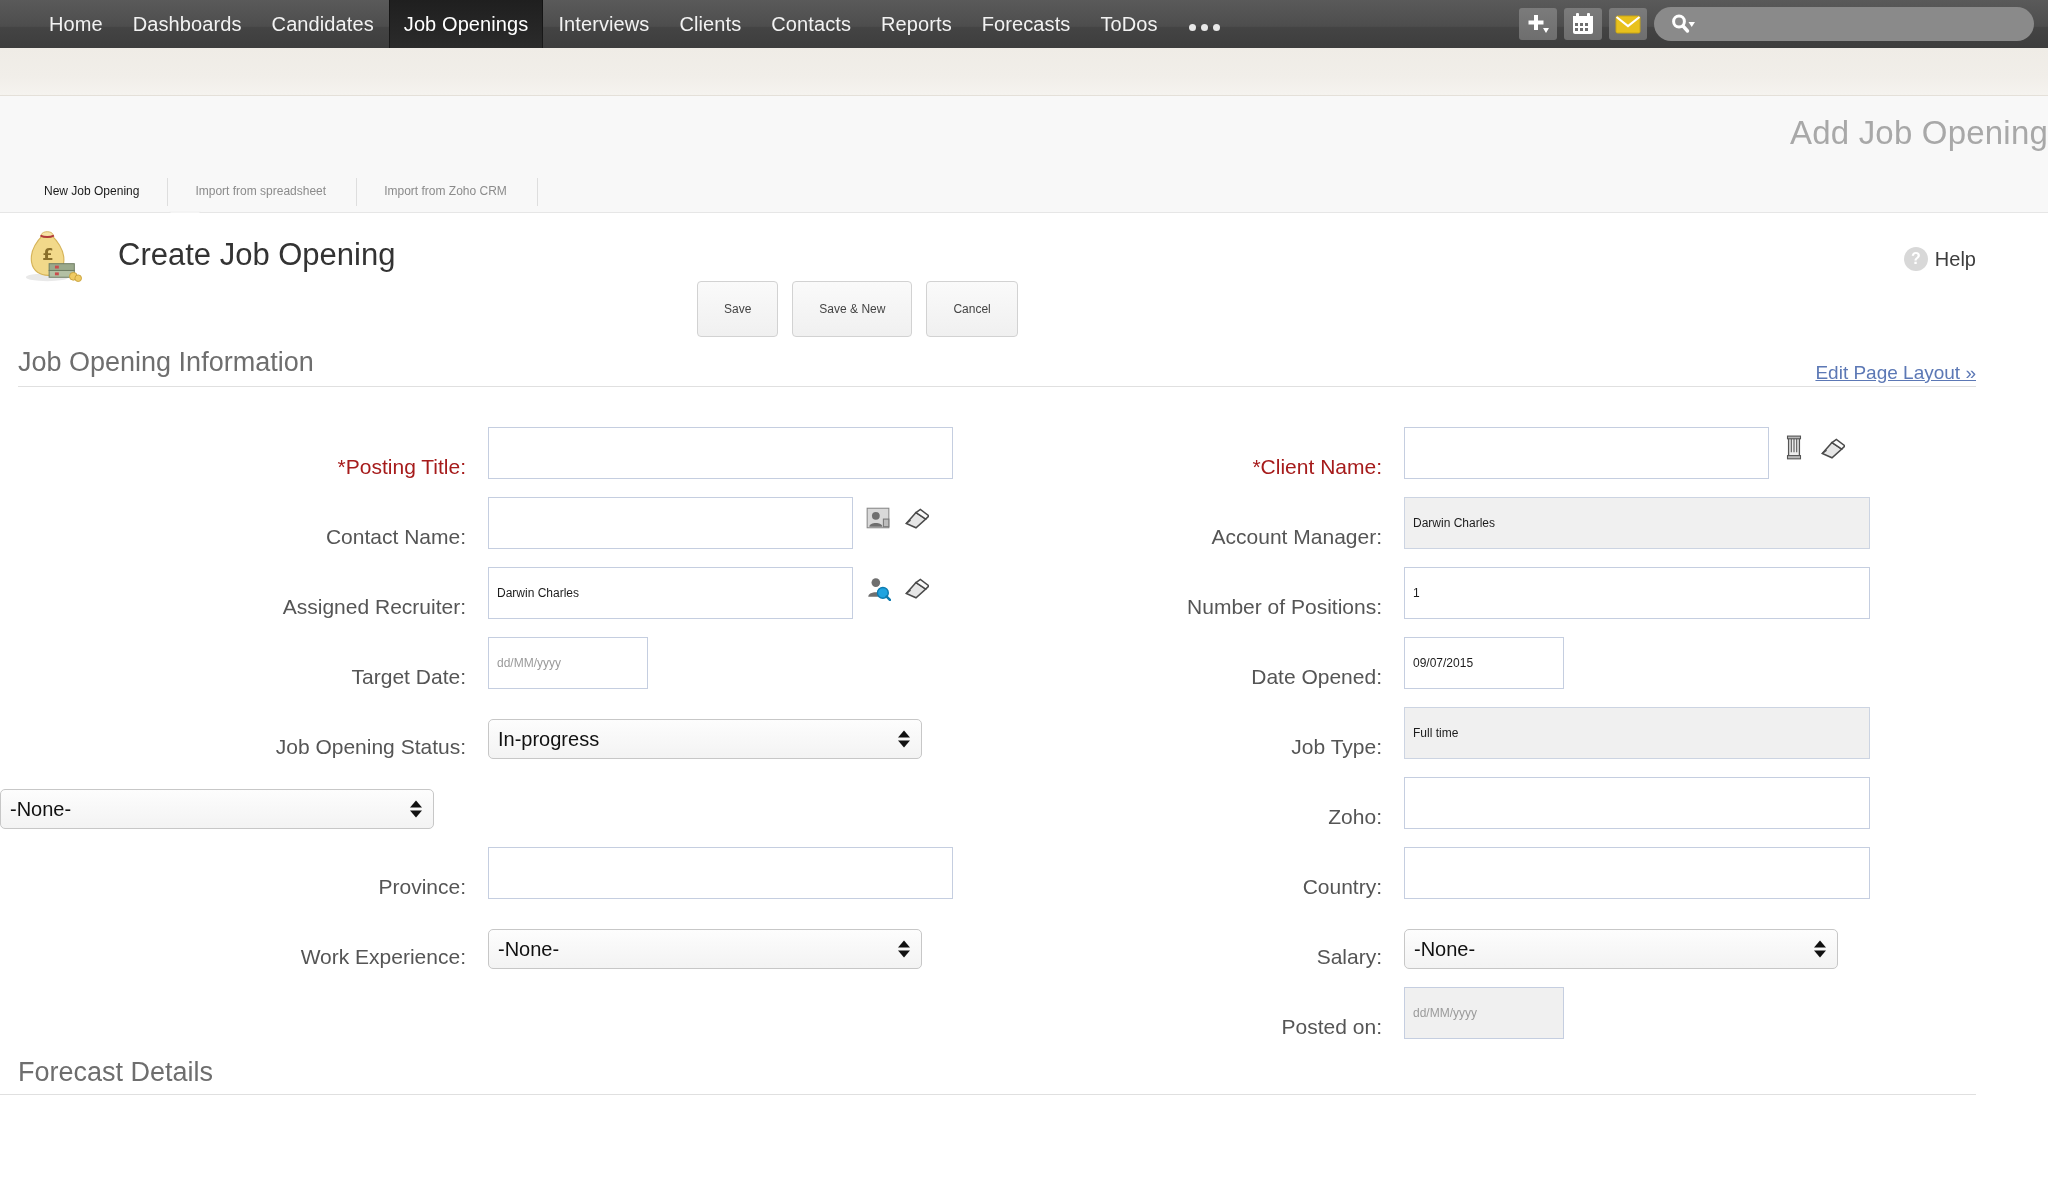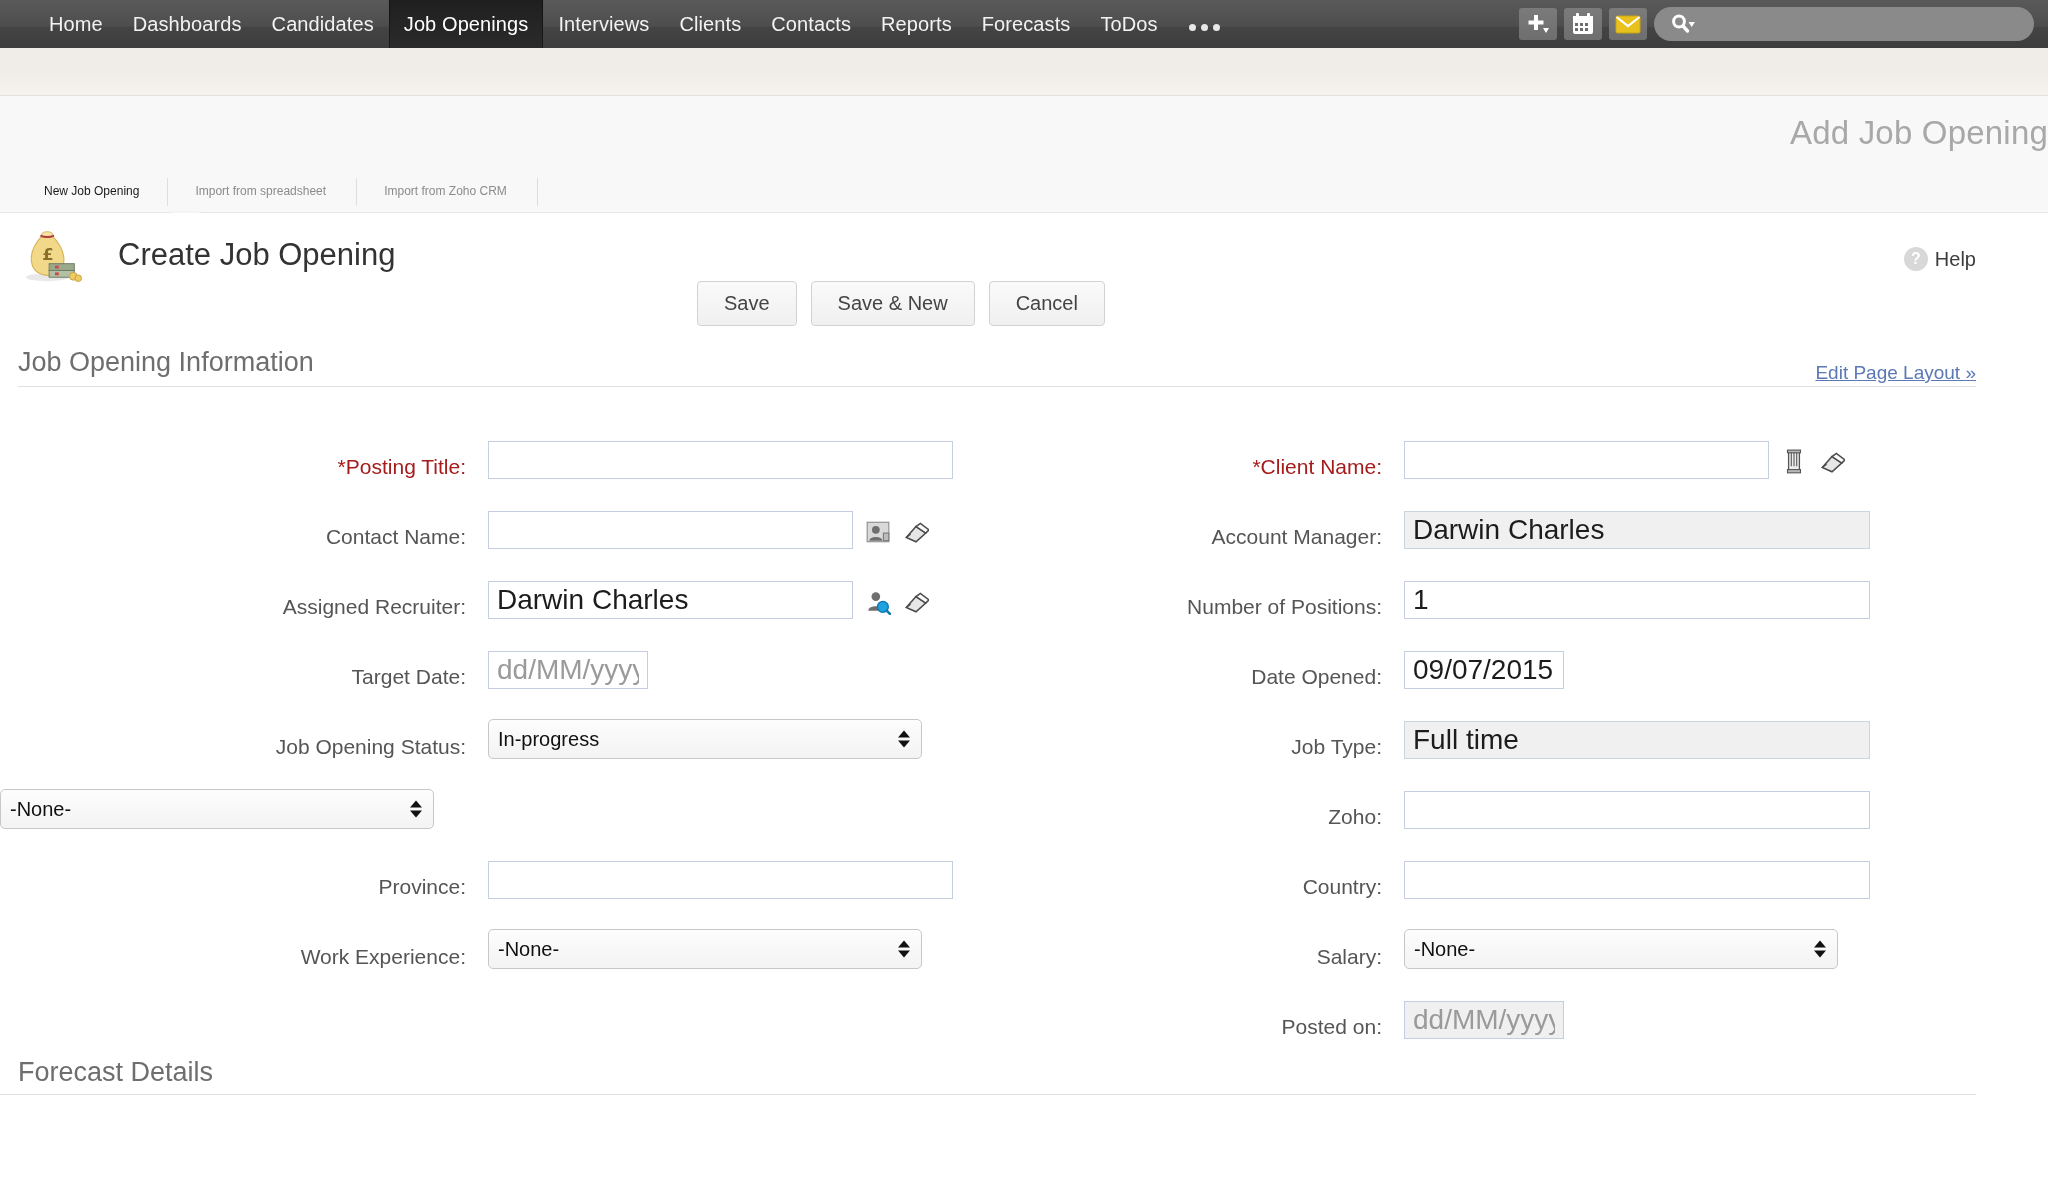--- a/index.html
+++ b/index.html
@@ -159,22 +159,22 @@
   }
   .btnrow {
     position: absolute;
     left: 697px; top: 68px;
     display: flex; gap: 14px;
   }
   .btn {
     background: linear-gradient(to bottom,#fafafa,#f0f0f0);
     border: 1px solid #d2d2d2;
     border-radius: 4px;
-    padding: 10px 26px;
-    font-size: 20px;
+    padding: 20px 26px;
+    font-size: 12px;
     color: #444;
     font-family: "Liberation Sans", sans-serif;
   }
   .editlayout {
     position: absolute;
     right: 72px; top: 362px;
     font-size: 19px;
     color: #5c78b5;
   }
 
@@ -219,24 +219,24 @@
   .lbl .star { color: #a61b1b; }
 
   .fieldzone {
     display: flex;
     align-items: flex-start;
     gap: 12px;
     padding-top: 8px;
   }
 
   input.txt, .fakeinput {
-    height: 38px;
+    height: 52px;
     border: 1px solid #c5cee0;
     background: #ffffff;
-    font-size: 28px;
+    font-size: 12px;
     color: #1c1c1c;
     padding: 0 8px;
     font-family: "Liberation Sans", sans-serif;
     border-radius: 0;
     outline: none;
   }
   input.txt::placeholder { color: #9a9a9a; }
   .fakeinput {
     display: flex; align-items: center;
     background: #f0f0f0;

